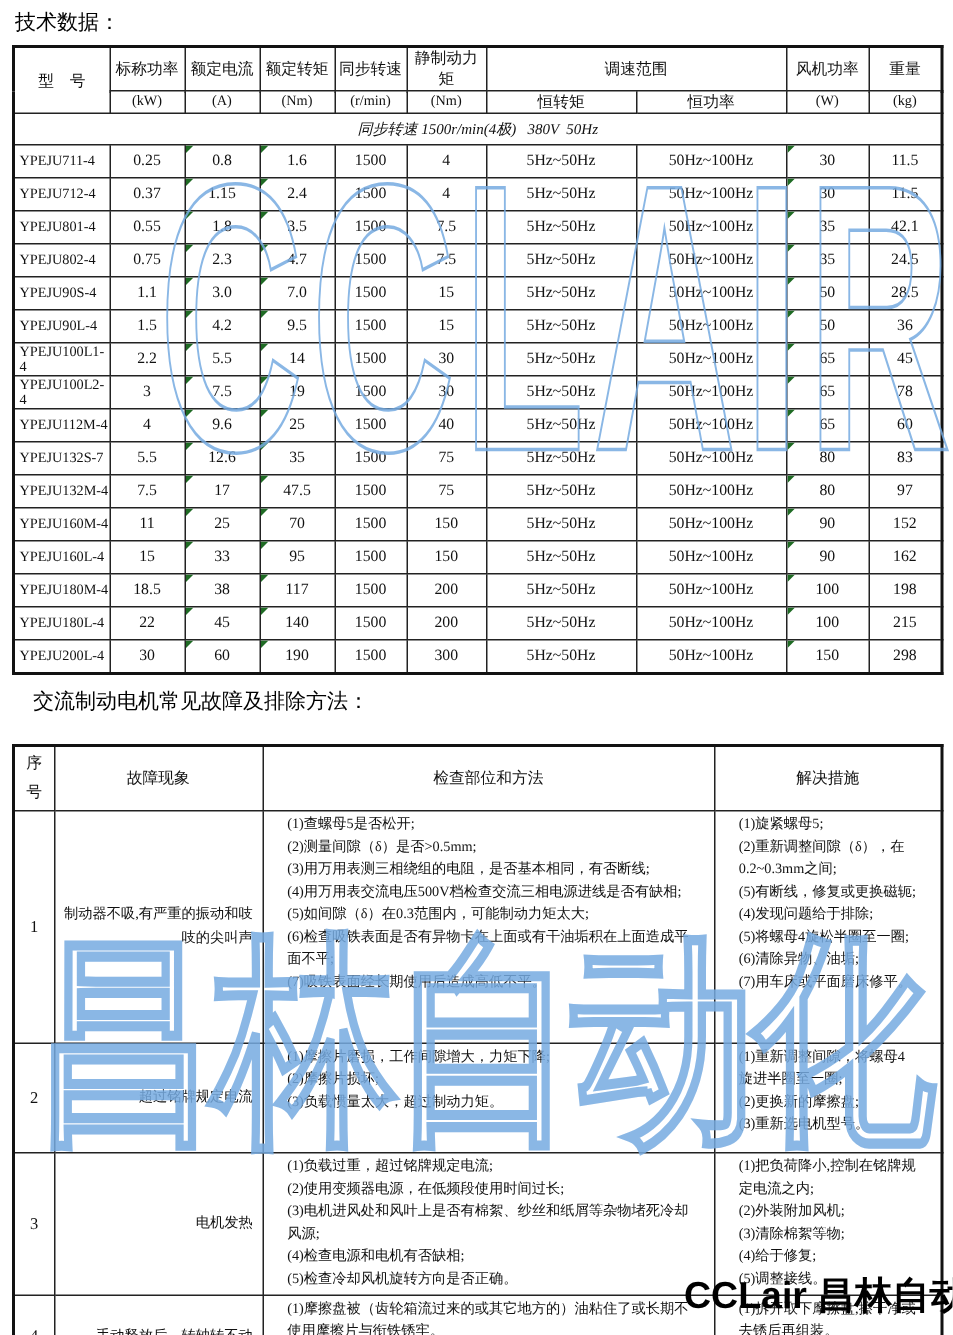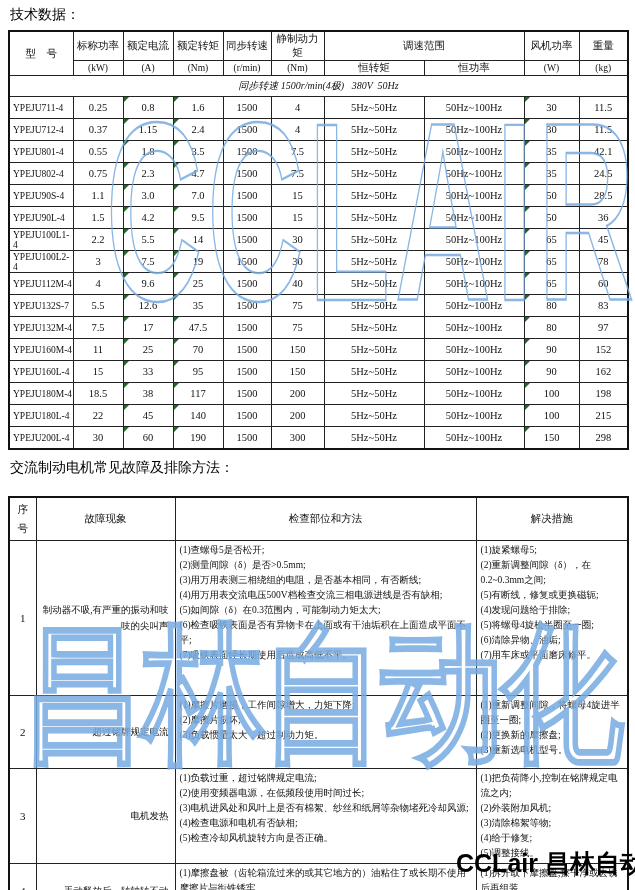--- a/index.html
+++ b/index.html
@@ -5,21 +5,21 @@
   html,body{margin:0;padding:0;}
   body{
     width:635px;height:890px;position:relative;background:#ffffff;
     font-family:"Liberation Serif", serif;color:#111;overflow:hidden;
   }
   .doc-title{
     position:absolute;left:10px;
     font-family:"Liberation Sans", sans-serif;font-weight:400;font-size:14px;color:#000;
   }
   #title1{top:6px;}
-  #title2{top:459px;}
+  #title2{top:459px;margin-left:12px;}
 
   
   #spec-table{
     position:absolute;left:8px;top:30px;width:619px;
     border-collapse:collapse;table-layout:fixed;border:2px solid #121212;
   }
   #spec-table td{
     border:1px solid #222;text-align:center;vertical-align:middle;
     font-size:10.5px;padding:0;position:relative;overflow:hidden;
   }
@@ -39,21 +39,21 @@
     position:absolute;left:8px;top:496px;width:619px;
     border-collapse:collapse;table-layout:fixed;border:2px solid #121212;
   }
   #fault-table td{
     border:1px solid #222;font-size:9.5px;vertical-align:middle;padding:0;
   }
   #fault-table tr.fhead td{height:42px;text-align:center;font-size:10.5px;}
   #fault-table td.seq-head{line-height:19px;white-space:pre-line;}
   #fault-table td.no-cell{text-align:center;font-size:11px;}
   #fault-table td.fault-cell{text-align:right;line-height:16px;padding:0 6px;}
-  #fault-table td.list-cell{vertical-align:top;text-align:left;padding:2px 4px;line-height:15px;}
+  #fault-table td.list-cell{vertical-align:top;text-align:left;padding:2px 16px;line-height:15px;}
   #fault-table tr.frow-0 td{height:150px;}
   #fault-table tr.frow-1 td{height:68px;}
   #fault-table tr.frow-2 td{height:72px;}
   #fault-table tr.frow-3 td{height:50px;}
 
   
   .wm{
     position:absolute;pointer-events:none;white-space:nowrap;
     font-family:"Liberation Sans", sans-serif;font-weight:700;
     color:transparent;-webkit-text-stroke:2px rgba(118,170,224,0.85);

